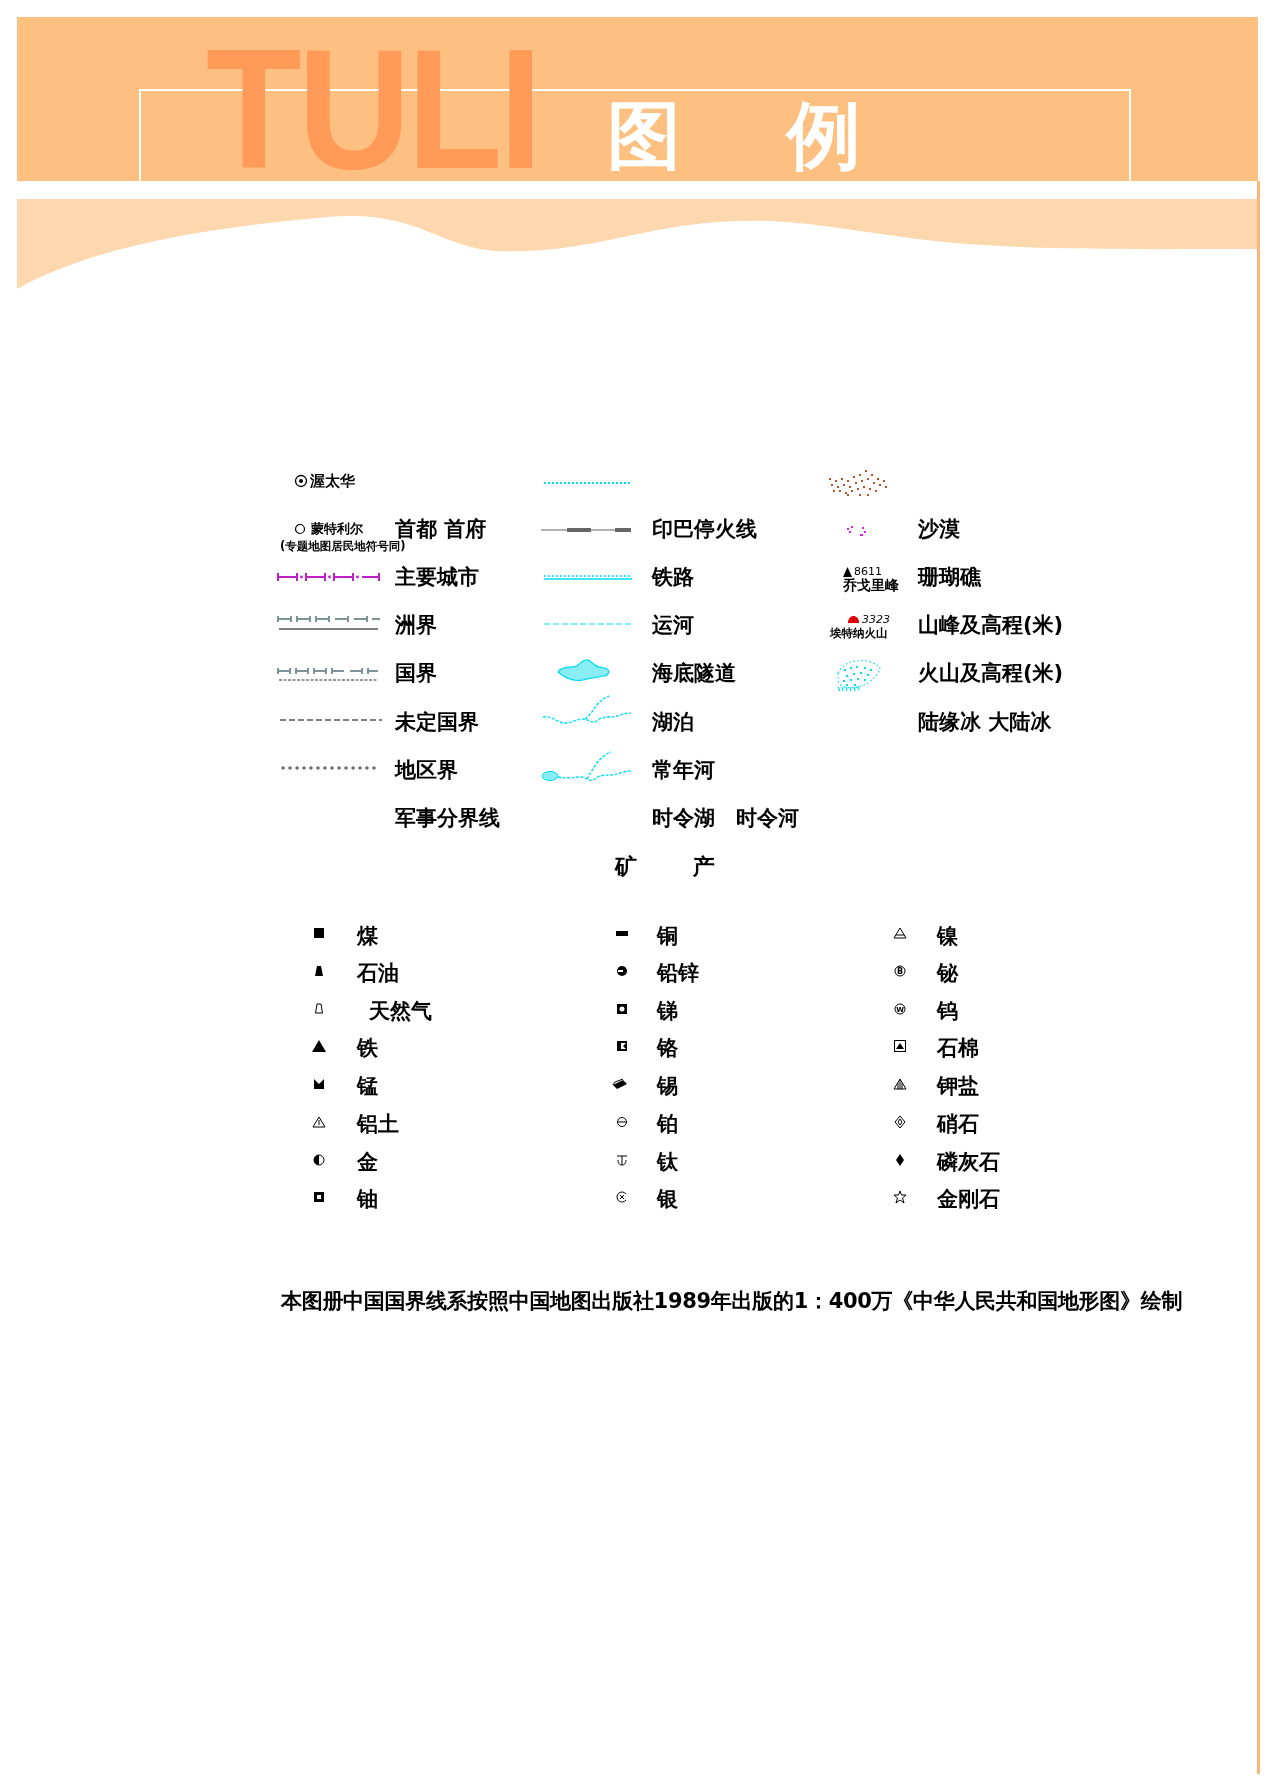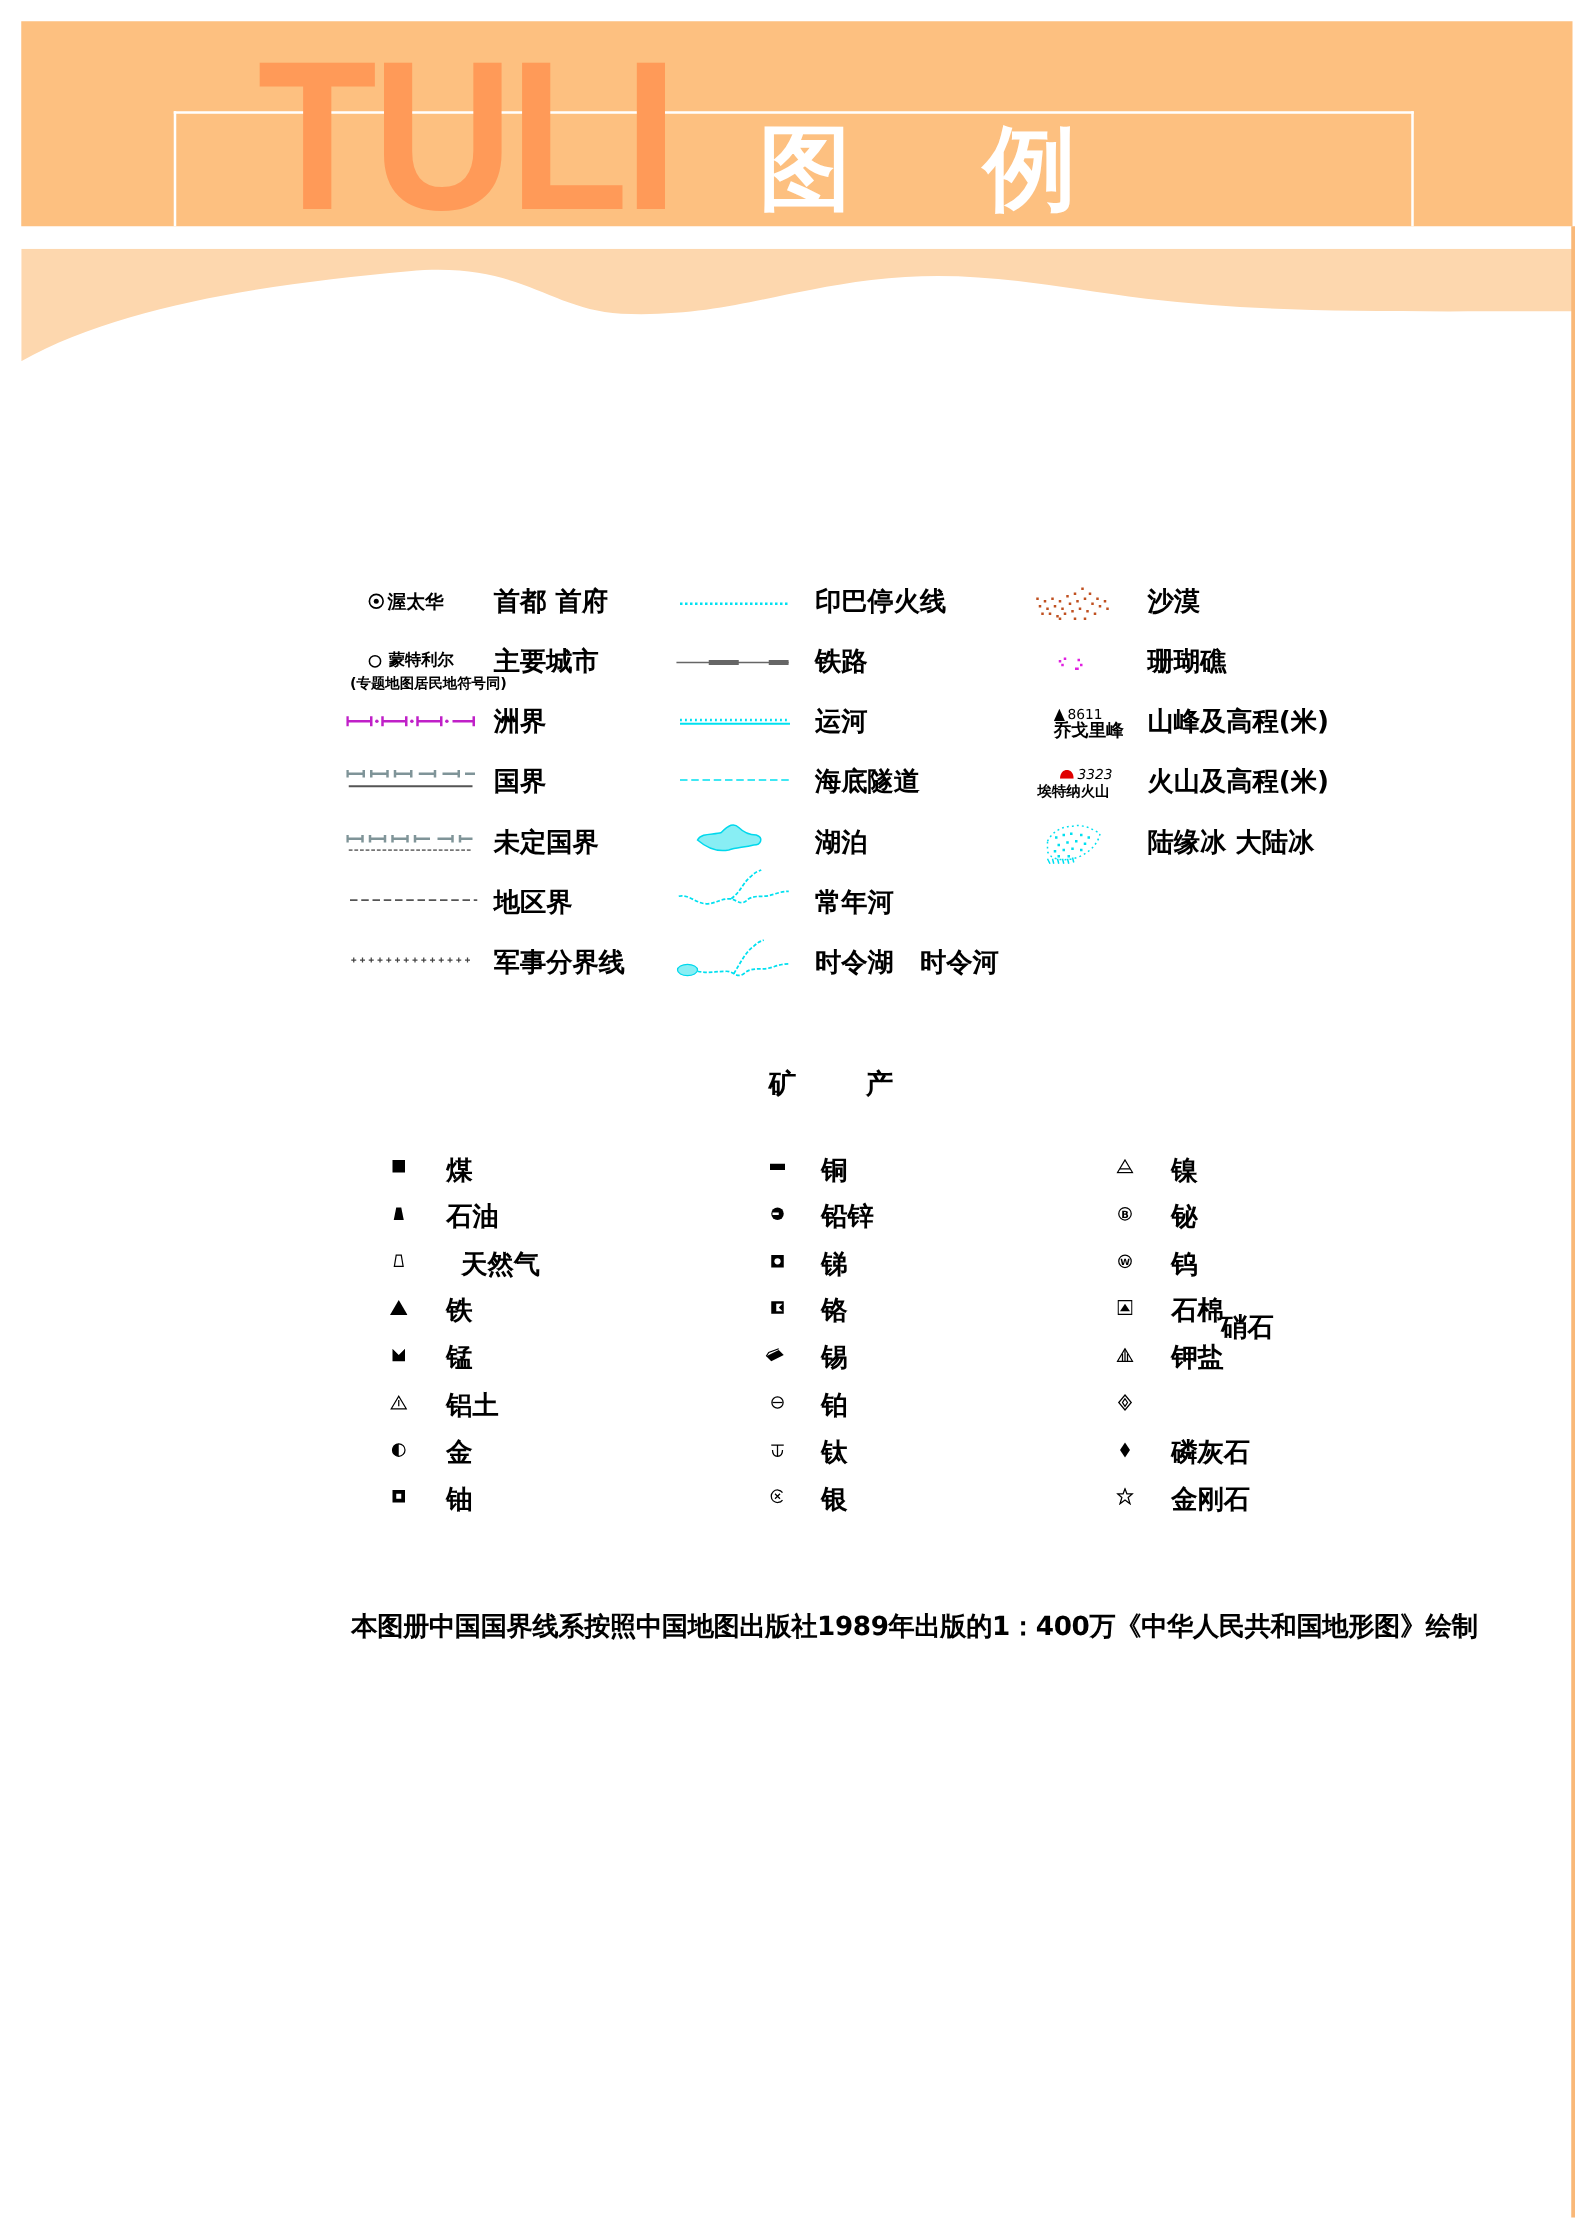--- a/index.html
+++ b/index.html
@@ -4,21 +4,21 @@
 <style>
   html, body { margin:0; padding:0; background:#ffffff; }
   body { width:1276px; height:1790px; position:relative; overflow:hidden; font-family:"DejaVu Sans", sans-serif; color:#000; }
   .header-band { position:absolute; left:17px; top:17px; width:1241px; height:164px; background:#fdc080; }
   .frame-line { position:absolute; left:139px; top:89px; width:992px; height:92px; border:2px solid #ffffff; border-bottom:none; box-sizing:border-box; }
   .tuli-text { position:absolute; left:206px; top:34px; font-family:"Liberation Sans", sans-serif; font-weight:bold; font-size:170px; line-height:150px; color:#ff9a58; letter-spacing:-4px; transform:scaleX(0.92); transform-origin:left top; }
   .tuli-cn { position:absolute; left:607px; top:90px; font-family:"DejaVu Sans", sans-serif; font-weight:bold; font-size:74px; line-height:90px; color:#ffffff; letter-spacing:40px; }
   .wave-band { position:absolute; left:17px; top:199px; width:1241px; height:90px; }
   .right-rule { position:absolute; left:1257px; top:181px; width:3px; height:1593px; background:#f9b878; }
   .lg-symbol { position:absolute; display:flex; align-items:center; justify-content:center; }
-  .lg-label { position:absolute; font-size:21px; font-weight:bold; white-space:nowrap; line-height:30px; }
+  .lg-label { position:absolute; font-size:21px; font-weight:bold; white-space:nowrap; line-height:30px;margin-top:48px; }
   .small-cap { font-size:13px; font-weight:bold; white-space:nowrap; line-height:14px; }
 
   .section-title { position:absolute; left:615px; top:852px; font-size:22px; font-weight:bold; letter-spacing:24px; }
 
   .min-icon { position:absolute; width:16px; height:16px; display:flex; align-items:center; justify-content:center; }
   .min-label { position:absolute; font-size:21px; font-weight:bold; line-height:28px; white-space:nowrap; }
 
   .footnote { position:absolute; left:281px; top:1287px; font-size:21px; font-weight:bold; white-space:nowrap; letter-spacing:-0.3px; }
 </style>
 </head>
@@ -439,21 +439,21 @@
       </svg>
     </div>
   <div class="min-label" style="left:937px;top:1072px;">钾盐</div>
 
   <div class="min-icon" style="left:892px;top:1114px;">
       <svg width="12" height="14">
         <path d="M6 1 L11 7 L6 13 L1 7 Z" fill="none" stroke="#000"></path>
         <path d="M6 4 L8 7 L6 10 L4 7 Z" fill="none" stroke="#000"></path>
       </svg>
     </div>
-  <div class="min-label" style="left:937px;top:1048px;margin-left:40px;">硝石</div>
+  <div class="min-label" style="left:937px;top:1110px;">硝石</div>
 
   <div class="min-icon" style="left:892px;top:1152px;">
       <svg width="10" height="14">
         <path d="M5 1 L9 7 L5 13 L1 7 Z" fill="#000"></path>
       </svg>
     </div>
   <div class="min-label" style="left:937px;top:1148px;">磷灰石</div>
 
   <div class="min-icon" style="left:892px;top:1189px;">
       <svg width="14" height="14">

